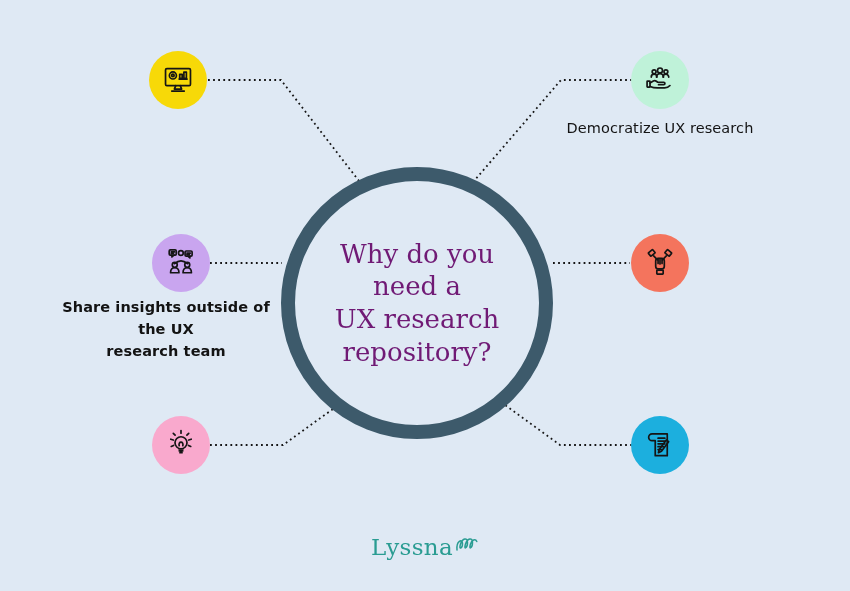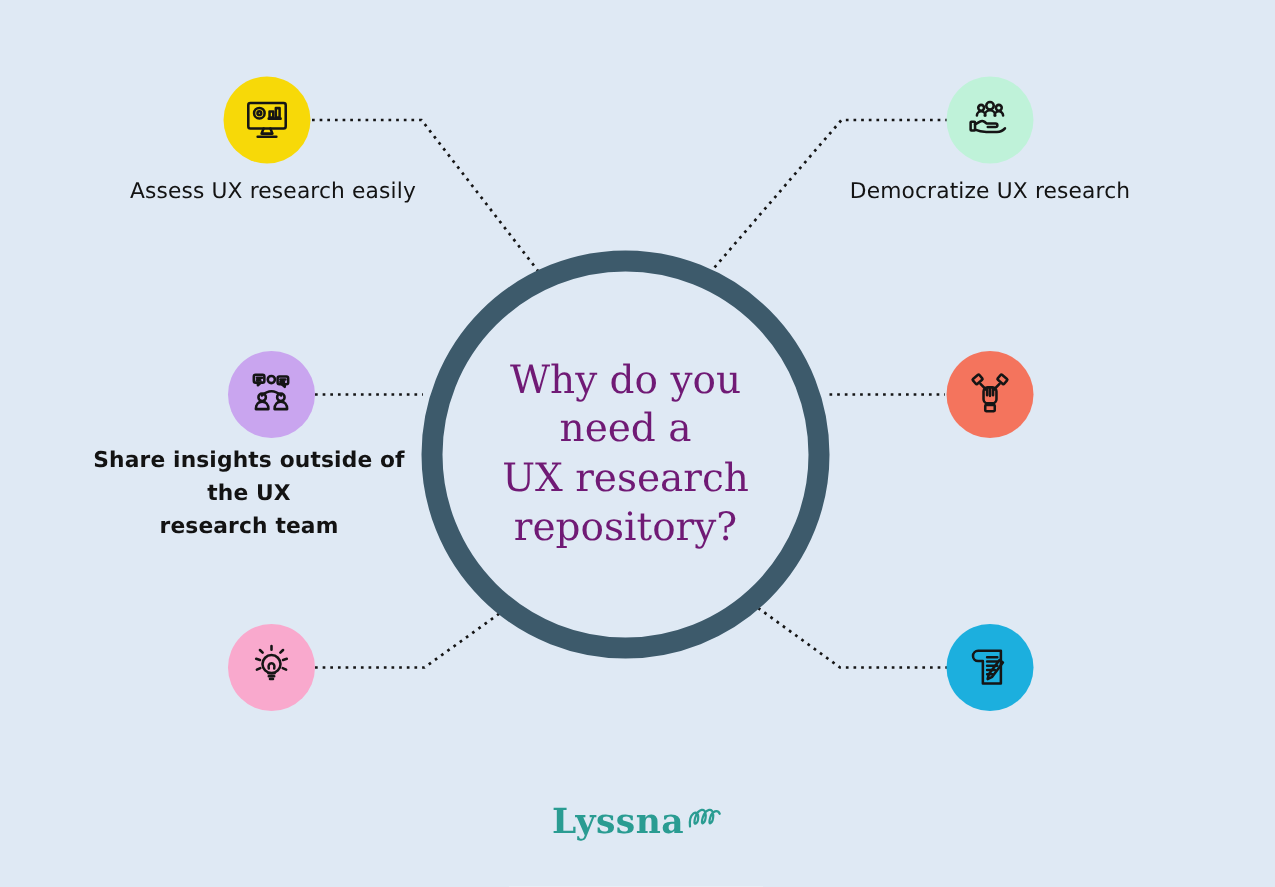--- a/index.html
+++ b/index.html
@@ -48,21 +48,21 @@
   }
   .l0{left:32px;top:117px;} .l1{left:510px;top:117px;}
   .l2{left:16px;top:296px;font-weight:bold;} .l3{left:522px;top:296px;}
   .l4{left:30px;top:481px;} .l5{left:507px;top:481px;}
   .logo{
     position:absolute;left:0;top:534px;width:850px;
     display:flex;align-items:center;justify-content:center;gap:2px;
   }
   .logo .word{
     font-family:"DejaVu Serif","Liberation Serif",serif;
-    font-size:23px;font-weight:700;letter-spacing:.3px;
+    font-size:23px;font-weight:400;letter-spacing:.3px;
   }
   .logo svg{fill:none;stroke-width:1.5;stroke-linecap:round;margin-top:-6px;}
 </style>
 </head>
 <body>
 
 <div class="canvas" style="background-color: rgb(223, 233, 244);">
 
   <svg class="connectors" viewBox="0 0 850 591">
     <polyline points="208,80 281,80 359,181"></polyline>
@@ -139,21 +139,20 @@
     </svg>
   </div>
   <div class="bubble b5" style="background-color: rgb(28, 175, 222);">
     <svg width="34" height="34" viewBox="0 0 30 30">
       <path d="M10.8 11.2 H8 a3 3 0 1 1 0 -6 h13.4 v19.2 H10.8 z"></path>
       <path d="M13.3 9 h6 M13.3 11.5 h6 M13.3 14 h6 M13.3 16.5 h4.6 M13.3 19 h3.2"></path>
       <path d="M20.6 10.6 l2 1.5 -6.3 8.4 -2.7 1.3 0.7 -2.8 z"></path>
     </svg>
   </div>
 
-  <div class="label l0">Assess UX research easily</div>
   <div class="label l1">Democratize UX research</div>
   <div class="label l2">Share insights outside of
 the UX
 research team</div>
 
   <div class="logo">
     <span class="word" style="color: rgb(42, 156, 146);">Lyssna</span>
     <svg width="24" height="20" viewBox="0 0 24 20" style="stroke: rgb(42, 156, 146);">
       <path d="M2 16 C1 7 7.5 4 7.5 9.5 C7.5 14.5 3.5 16.5 5.5 10 C7.5 4 12.5 3 12.5 8.5 C12.5 14 8.5 16.5 10.5 10 C12.5 4 17.5 3 17.5 8.5 C17.5 14 13.5 16.5 15.5 10 C16.8 5.5 20.5 4.5 21.8 7.5"></path>
     </svg>

